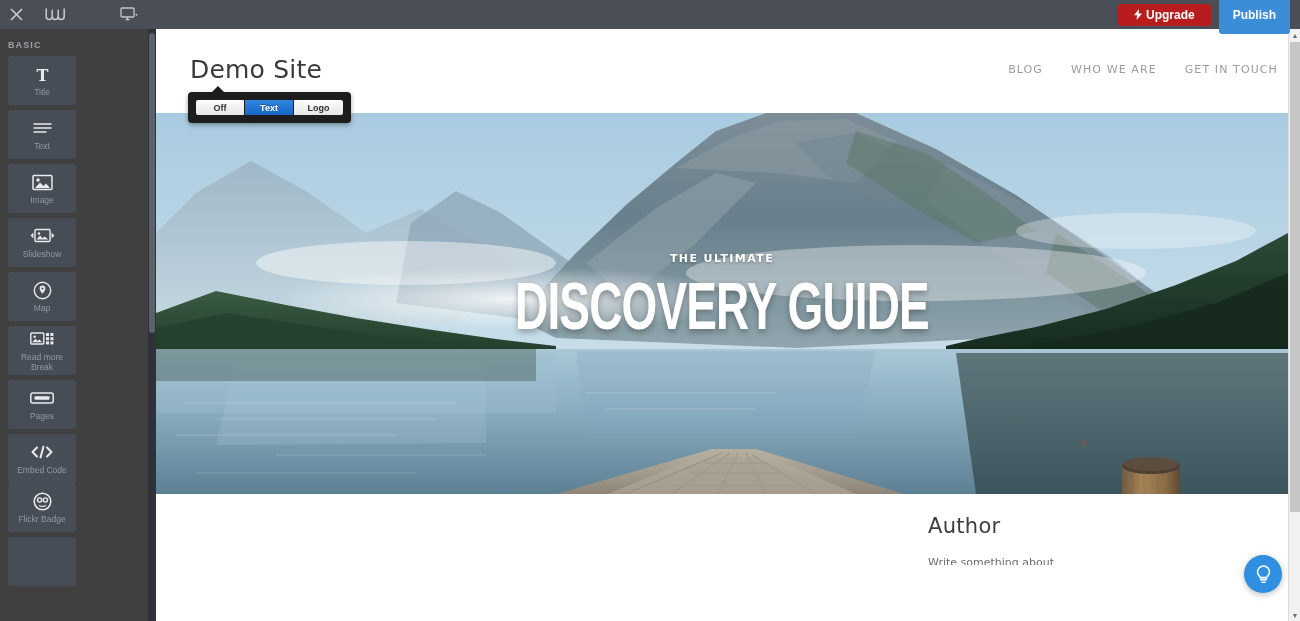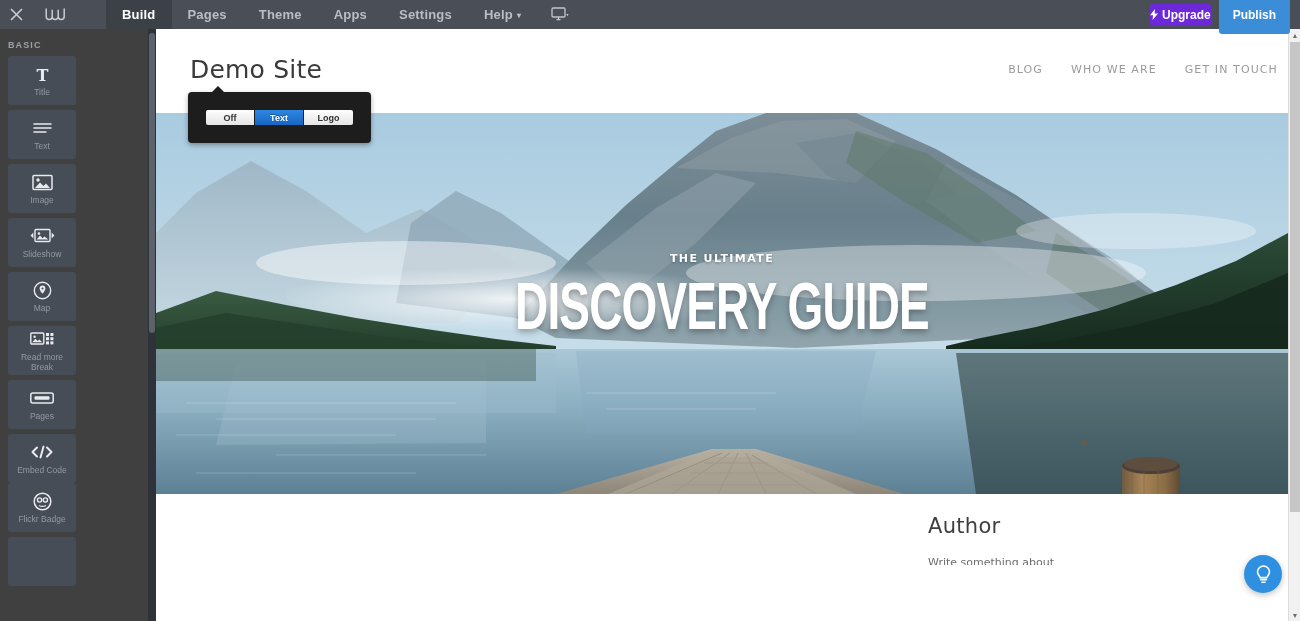--- a/index.html
+++ b/index.html
@@ -39,22 +39,22 @@
     transform: translateY(1px);
   }
   .tb-device {
     display: flex; align-items: center; padding: 0 10px 0 14px; cursor: pointer;
   }
   .tb-right {
     margin-left: auto; display: flex; align-items: center; gap: 8px;
     padding-right: 10px;
   }
   .btn-upgrade {
-    background: #6d28d9; color: #fff; font-size: 12px; font-weight: bold;
-    border: none; border-radius: 3px; height: 22px; padding: 0 0;
+    background: #b91c1c; color: #fff; font-size: 12px; font-weight: bold;
+    border: none; border-radius: 3px; height: 22px; padding: 0 16px;
     display: flex; align-items: center; gap: 4px; cursor: pointer;
     font-family: "Liberation Sans", sans-serif;
   }
   .btn-publish {
     background: #3b8dd8; color: #fff; font-size: 12px; font-weight: bold;
     border: none; border-radius: 3px; height: 38px; padding: 0 14px;
     display: flex; align-items: center; cursor: pointer;
     font-family: "Liberation Sans", sans-serif;
   }
 
@@ -111,21 +111,21 @@
   }
   .site-nav a {
     color: #9b9b9b; font-size: 11px; letter-spacing: 1.1px;
     text-decoration: none; cursor: pointer;
     font-family: "DejaVu Sans", sans-serif;
   }
 
   
   .toggle-pop {
     position: absolute; left: 32px; top: 63px; z-index: 40;
-    background: #1d1d1d; border-radius: 4px; padding: 18px;
+    background: #1d1d1d; border-radius: 4px; padding: 8px;
     display: flex; box-shadow: 0 2px 5px rgba(0,0,0,.35);
   }
   .toggle-pop::before {
     content: ""; position: absolute; top: -6px; left: 24px;
     border-left: 6px solid transparent; border-right: 6px solid transparent;
     border-bottom: 6px solid #1d1d1d;
   }
   .tg-seg {
     width: 49px; height: 15px; font-size: 9px; font-weight: bold;
     display: flex; align-items: center; justify-content: center;
@@ -216,41 +216,20 @@
         <path d="M1,1 L12,12 M12,1 L1,12" stroke="#c8ccd2" stroke-width="1.6" fill="none"></path>
       </svg>
     </div>
     <div class="tb-logo">
       <svg width="22" height="18" viewBox="0 0 22 18">
         <path d="M2.2,3 L2.2,10.5 A3,3 0 0 0 8.2,10.5 L8.2,4.2 M8.2,4.2 L8.2,10.5 A3,3 0 0 0 14.2,10.5 L14.2,4.2 M14.2,4.2 L14.2,10.5 A3,3 0 0 0 20.2,10.5 L20.2,3" stroke="#c8ccd2" stroke-width="1.5" fill="none" stroke-linecap="round"></path>
       </svg>
     </div>
     <div class="tb-spacer-sm"></div>
 
-    <div class="tb-nav">
-      <div class="tb-item active">
-        <span>Build</span>
-      </div>
-      <div class="tb-item">
-        <span>Pages</span>
-      </div>
-      <div class="tb-item">
-        <span>Theme</span>
-      </div>
-      <div class="tb-item">
-        <span>Apps</span>
-      </div>
-      <div class="tb-item">
-        <span>Settings</span>
-      </div>
-      <div class="tb-item">
-        <span>Help</span>
-        <span class="caret">▾</span>
-      </div>
-    </div>
 
     <div class="tb-device">
       <svg width="18" height="15" viewBox="0 0 18 15">
         <rect x="1" y="1" width="13" height="9" rx="1" stroke="#c0c5cc" stroke-width="1.3" fill="none"></rect>
         <path d="M5.5,12.6 L9.5,12.6" stroke="#c0c5cc" stroke-width="1.3"></path>
         <path d="M7.5,10 L7.5,12.6" stroke="#c0c5cc" stroke-width="1.3"></path>
         <path d="M15.2,7 L17.6,7 L16.4,9.2 Z" fill="#c0c5cc"></path>
       </svg>
     </div>
 

